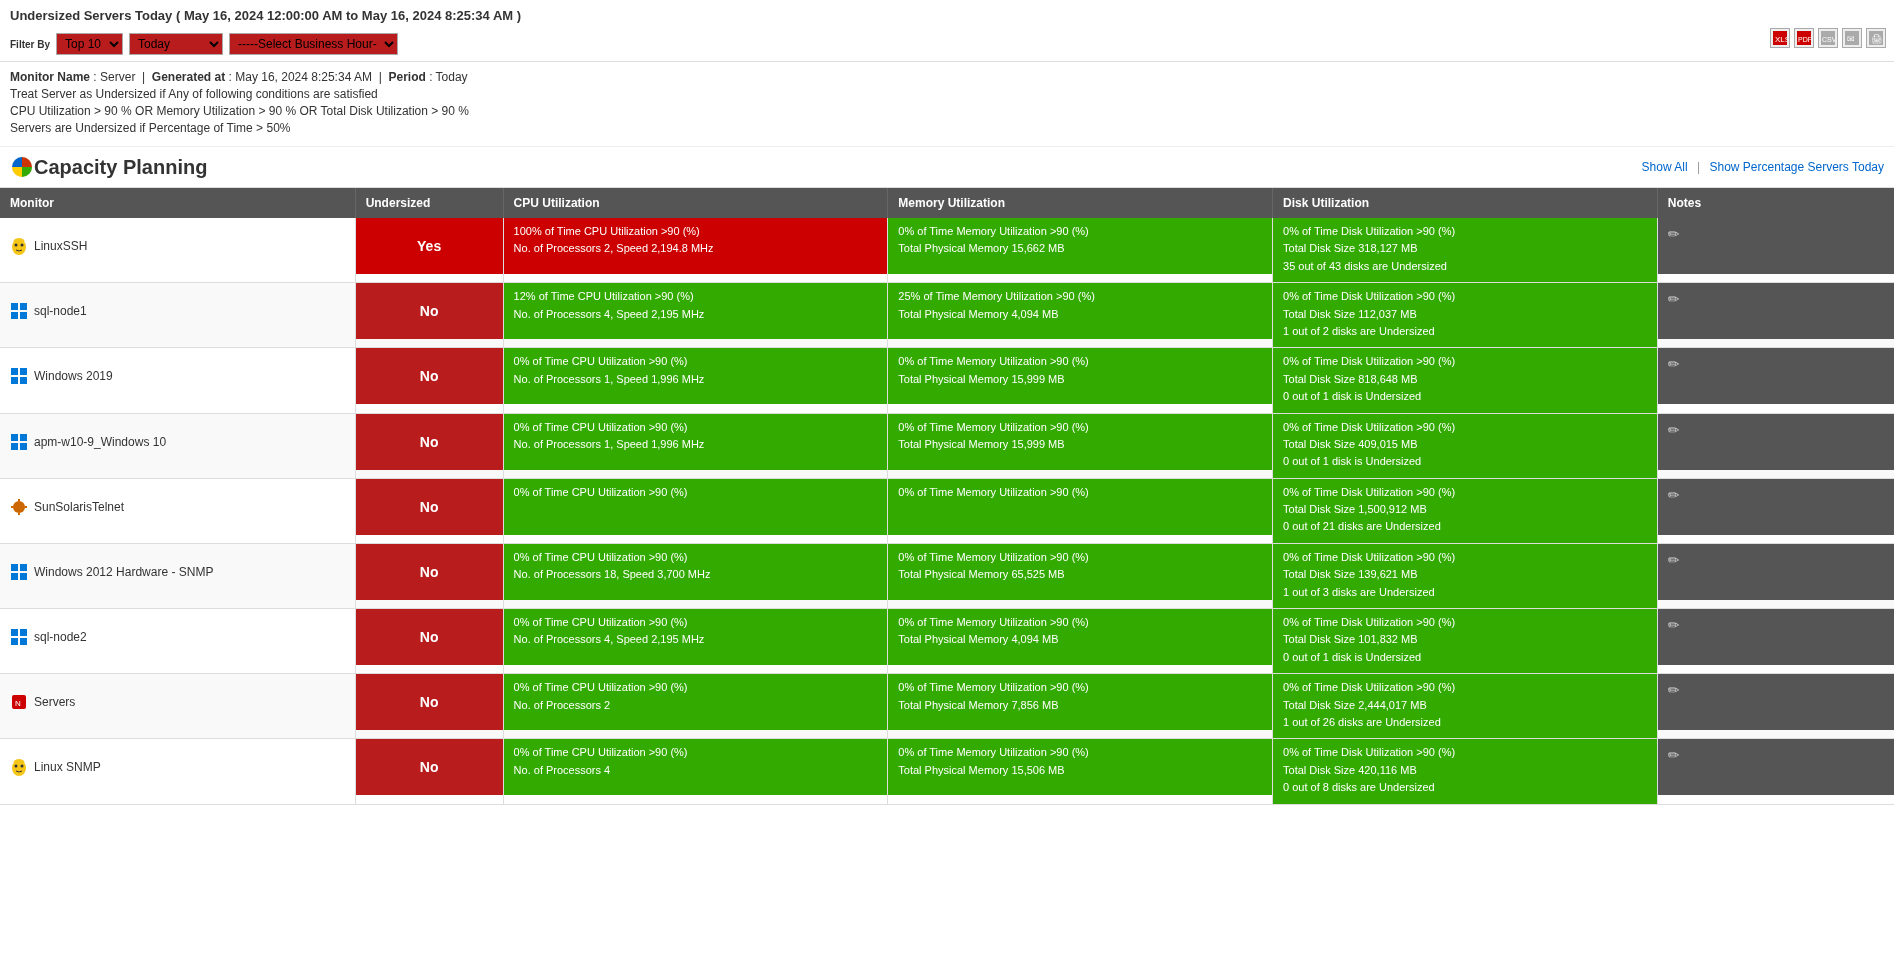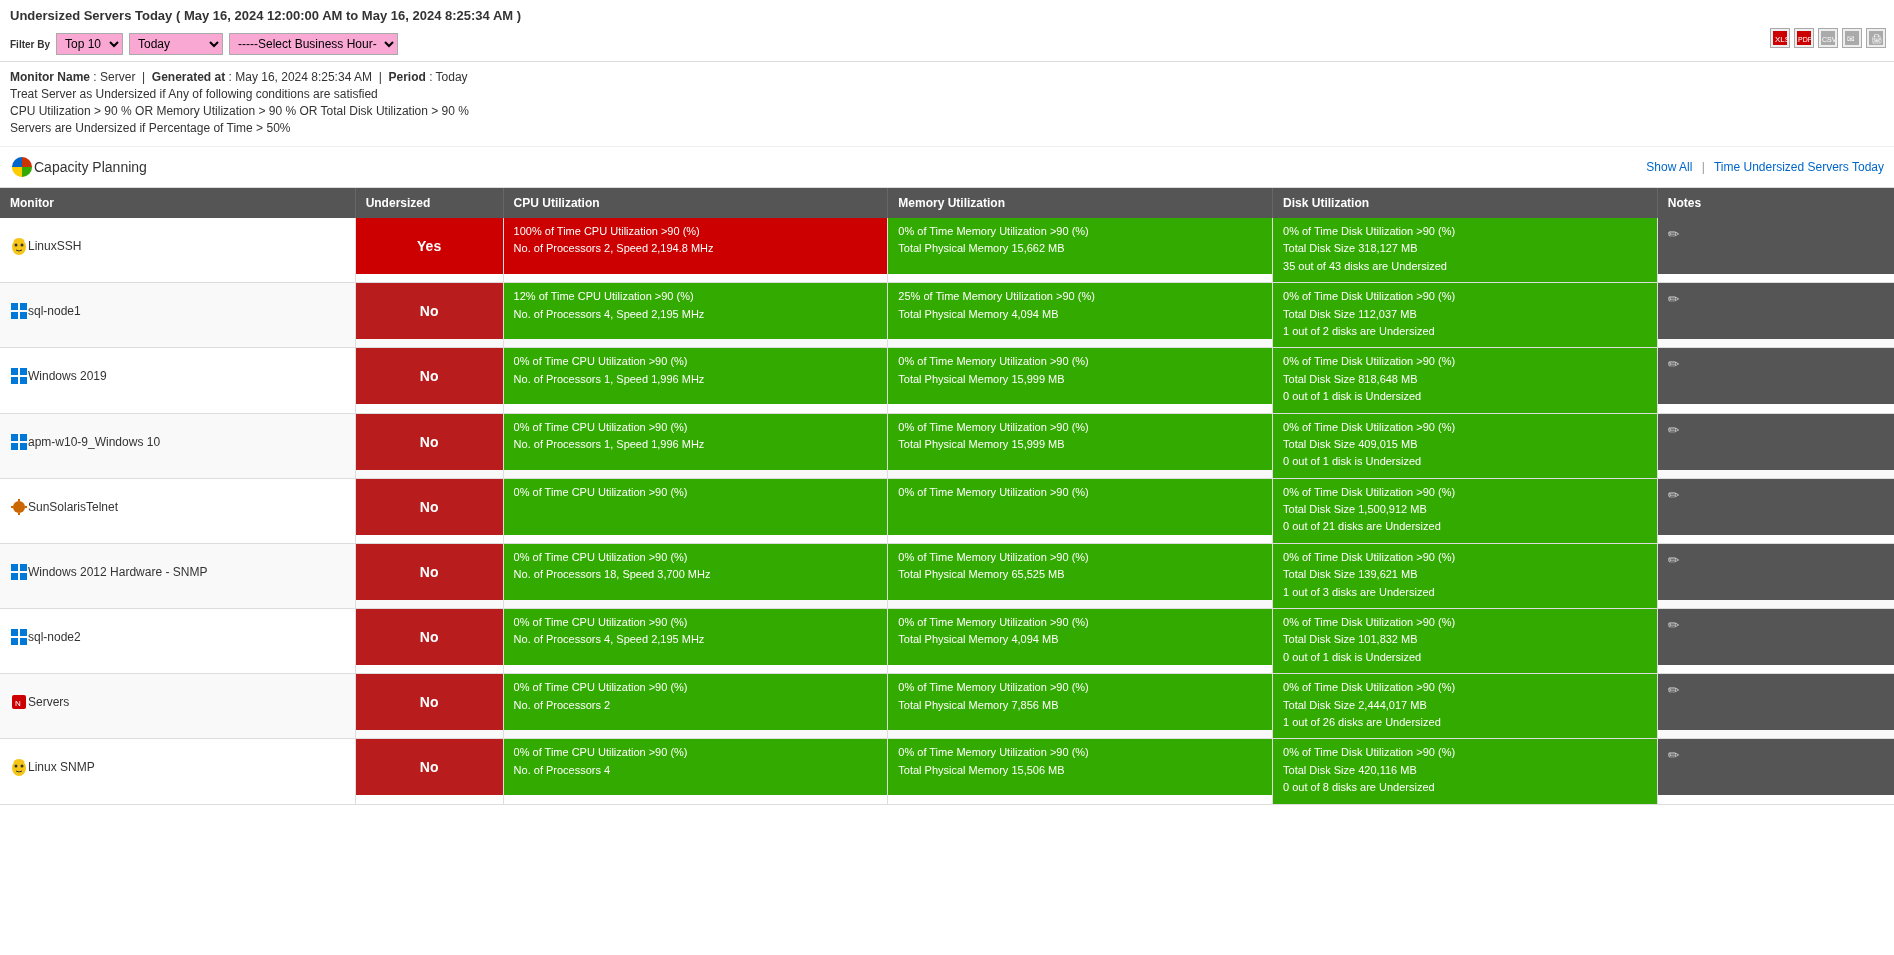--- a/index.html
+++ b/index.html
@@ -1,49 +1,49 @@
 <!DOCTYPE html>
 <html><head>
   <meta charset="utf-8">
   <style>
     * { box-sizing: border-box; margin: 0; padding: 0; }
     body { font-family: Arial, sans-serif; font-size: 12px; color: #333; background: #fff; }
     .page-title { font-size: 13px; font-weight: bold; padding: 8px 10px 4px 10px; }
     
     .filter-bar { display: flex; align-items: center; gap: 6px; padding: 6px 10px; border-bottom: 1px solid #ddd; }
     .filter-label { font-size: 10px; font-weight: bold; }
-    .filter-bar select { font-size: 12px; padding: 2px 4px; border: 1px solid #aaa; background: #f9a8d4; }
+    .filter-bar select { font-size: 12px; padding: 2px 4px; border: 1px solid #aaa; background: #b91c1c; }
     
     .icon-bar { position: absolute; top: 28px; right: 8px; display: flex; gap: 4px; }
     .icon-btn { width: 20px; height: 20px; border: 1px solid #aaa; background: #eee; cursor: pointer; display: flex; align-items: center; justify-content: center; font-size: 10px; }
     
     .info-section { padding: 8px 10px; border-bottom: 1px solid #eee; }
     .info-section p { margin-bottom: 3px; font-size: 12px; }
     .info-section .bold { font-weight: bold; }
     
     .section-header { display: flex; align-items: center; padding: 8px 10px; border-bottom: 1px solid #ddd; }
-    .section-header .title { font-size: 14px; font-weight: normal; }
+    .section-header .title { font-size: 20px; font-weight: bold; }
     .section-header .links { margin-left: auto; font-size: 12px; }
     .section-header .links a { color: #0066cc; text-decoration: none; cursor: pointer; }
     .section-header .links span { margin: 0 6px; color: #999; }
     
     .table-wrapper { overflow-x: auto; }
     table { width: 100%; border-collapse: collapse; }
     thead tr { background: #555; color: #fff; }
     thead th { padding: 8px 10px; text-align: left; font-size: 12px; font-weight: bold; border-right: 1px solid #666; }
     thead th:last-child { border-right: none; margin-left: 10px; }
     
     tbody tr { border-bottom: 1px solid #ddd; }
     tbody tr:nth-child(even) { background: #f9f9f9; }
     tbody tr:nth-child(odd) { background: #fff; }
     
     td { padding: 0; vertical-align: top; border-right: 1px solid #ddd; }
     td:last-child { border-right: none; }
     
-    .monitor-cell { padding: 8px 10px; display: flex; align-items: center; min-height: 56px; background: inherit; }
+    .monitor-cell { padding: 8px 10px; display: flex; align-items: center; gap: 6px; min-height: 56px; background: inherit; }
     .monitor-icon { width: 18px; height: 18px; flex-shrink: 0; }
     .monitor-name { font-size: 12px; color: #333; }
     
     .undersized-cell { padding: 8px 10px; font-weight: bold; font-size: 14px; min-height: 56px; display: flex; align-items: center; justify-content: center; }
     .undersized-yes { background: #cc0000; color: #fff; }
     .undersized-no { background: #b91c1c; color: #fff; }
     
     .util-cell { padding: 6px 10px; font-size: 11px; min-height: 56px; }
     .util-cell-green { background: #33aa00; color: #fff; }
     .util-cell-red { background: #cc0000; color: #fff; }
@@ -145,21 +145,21 @@
       <circle cx="12" cy="12" r="10" fill="#ddd"></circle>
       <path d="M12 12 L12 2 A10 10 0 0 1 22 12 Z" fill="#cc3300"></path>
       <path d="M12 12 L22 12 A10 10 0 0 1 12 22 Z" fill="#33aa00"></path>
       <path d="M12 12 L12 22 A10 10 0 0 1 2 12 Z" fill="#ffcc00"></path>
       <path d="M12 12 L2 12 A10 10 0 0 1 12 2 Z" fill="#0066cc"></path>
     </svg>
     <span class="title">Capacity Planning</span>
     <div class="links">
       <a>Show All</a>
       <span>|</span>
-      <a>Time Undersized Servers Today</a>
+      <a>Show Percentage Servers Today</a>
     </div>
   </div>
 
   <div class="table-wrapper">
     <table>
       <thead>
         <tr>
           <th class="col-monitor">Monitor</th>
           <th class="col-undersized">Undersized</th>
           <th class="col-cpu">CPU Utilization</th>

